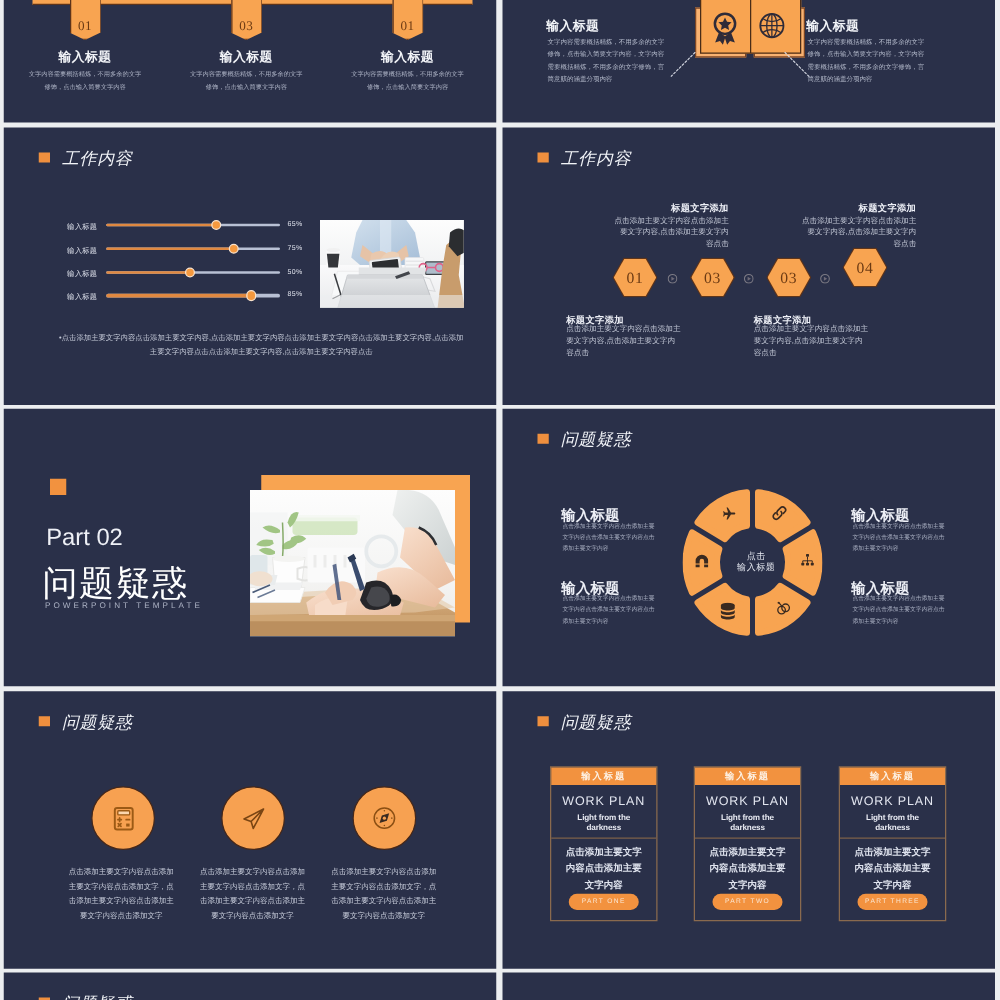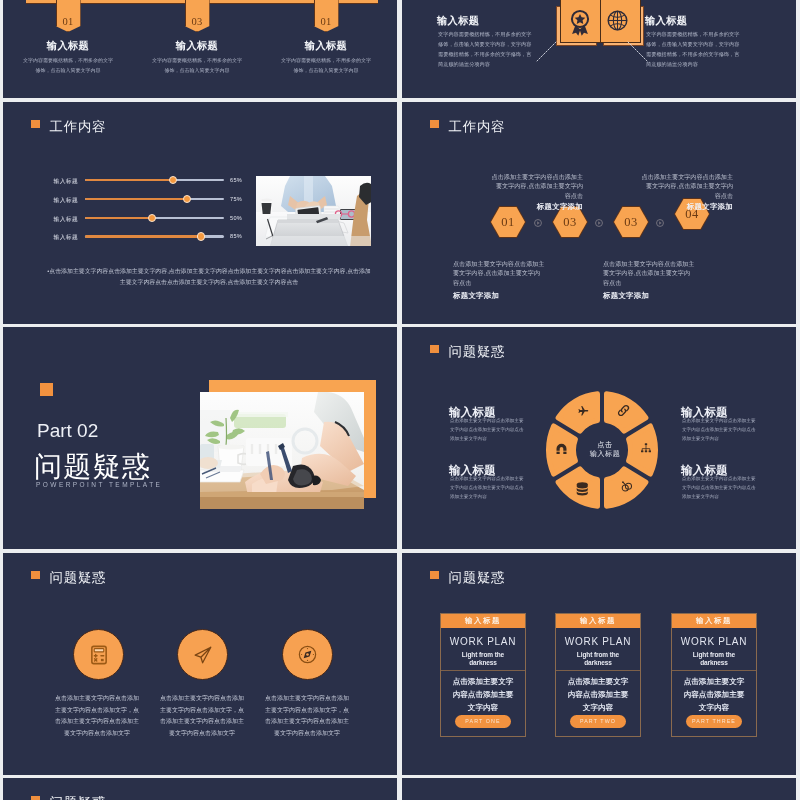--- a/index.html
+++ b/index.html
@@ -4,21 +4,21 @@
 <style>
   html,body{margin:0;padding:0;}
   body{width:800px;height:800px;overflow:hidden;background:#eceef0;
        font-family:"Liberation Sans","DejaVu Sans",sans-serif;
        -webkit-font-smoothing:antialiased;}
   .deck{position:absolute;left:0;top:0;width:724px;height:800px;background:#eceef0;}
   .slide{position:absolute;width:394px;height:221.6px;background:#2a3049;overflow:hidden;}
   .c1{left:3px;} .c2{left:402px;}
   .r1{top:-123.4px;} .r2{top:102px;} .r3{top:327px;} .r4{top:553px;} .r5{top:778px;}
 
-  .hd{position:absolute;display:flex;}
+  .hd{position:absolute;display:flex;align-items:center;font-style:italic;}
   .hd .mk{width:8.5px;height:8.5px;background:#ef8f3e;}
   .hd .tt{margin-left:10px;color:#f2f4f8;font-size:13.4px;letter-spacing:0.8px;
           font-weight:400;line-height:1;white-space:nowrap;}
 
   .abs{position:absolute;}
 
   
   .s1bar{position:absolute;left:23px;top:122.4px;width:352px;height:3.6px;background:#f8a451;
          border-bottom:1px solid #5d331a;}
   .s1arw{position:absolute;width:25px;height:43.4px;top:112px;background:#f8a451;
@@ -52,21 +52,21 @@
 
   
   .hex{position:absolute;width:36px;height:32px;
        display:flex;align-items:center;justify-content:center;}
   .hex::before{content:"";position:absolute;left:0;top:0;width:100%;height:100%;
        background:#5d331a;clip-path:polygon(25% 0,75% 0,100% 50%,75% 100%,25% 100%,0 50%);}
   .hex::after{content:"";position:absolute;left:1px;top:1px;width:calc(100% - 2px);
        height:calc(100% - 2px);background:#f8a451;
        clip-path:polygon(25% 0,75% 0,100% 50%,75% 100%,25% 100%,0 50%);}
   .hexn{color:#6b3a13;font-size:12.5px;letter-spacing:.5px;position:relative;z-index:2;font-family:"Liberation Serif",serif;}
-  .s4t{position:absolute;color:#eef0f7;font-size:7.4px;font-weight:700;letter-spacing:.3px;margin-top:40px;}
+  .s4t{position:absolute;color:#eef0f7;font-size:7.4px;font-weight:700;letter-spacing:.3px;}
   .s4b{position:absolute;color:#c3c8d6;font-size:6.1px;line-height:1.53;width:92px;}
 
   
   .s6t{position:absolute;color:#eef0f7;font-size:11.5px;font-weight:700;letter-spacing:0.2px;}
   .s6b{position:absolute;color:#aeb4c6;font-size:4.6px;line-height:1.95;width:74px;}
   .s6c{position:absolute;color:#e6e9f1;font-size:7.2px;line-height:1.25;text-align:center;
        letter-spacing:.5px;}
 
   
   .cir{position:absolute;width:51px;height:51px;border-radius:50%;background:#f7a151;

